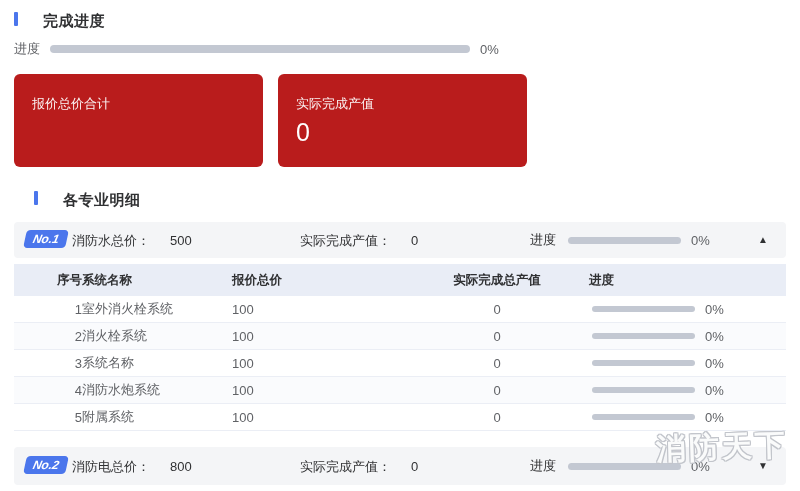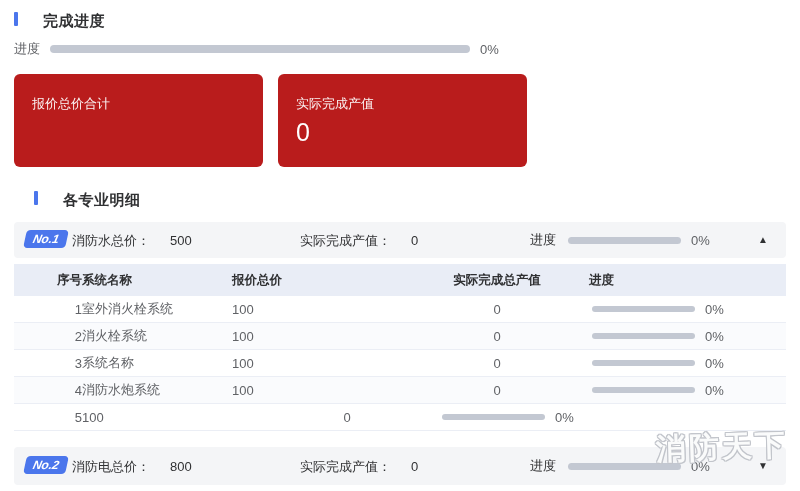--- a/index.html
+++ b/index.html
@@ -182,20 +182,21 @@
       <div class="col-progress">
           <span class="track r-track">
             <span class="fill" style="width:0%"></span>
           </span>
           <span class="pct">0%</span>
         </div>
     </div>
 
     <div class="t-row t-body-row">
       <div class="col-no">5</div>
+      <div class="col-name">附属系统</div>
       <div class="col-quote">100</div>
       <div class="col-actual">0</div>
       <div class="col-progress">
           <span class="track r-track">
             <span class="fill" style="width:0%"></span>
           </span>
           <span class="pct">0%</span>
         </div>
     </div>
   </div>

